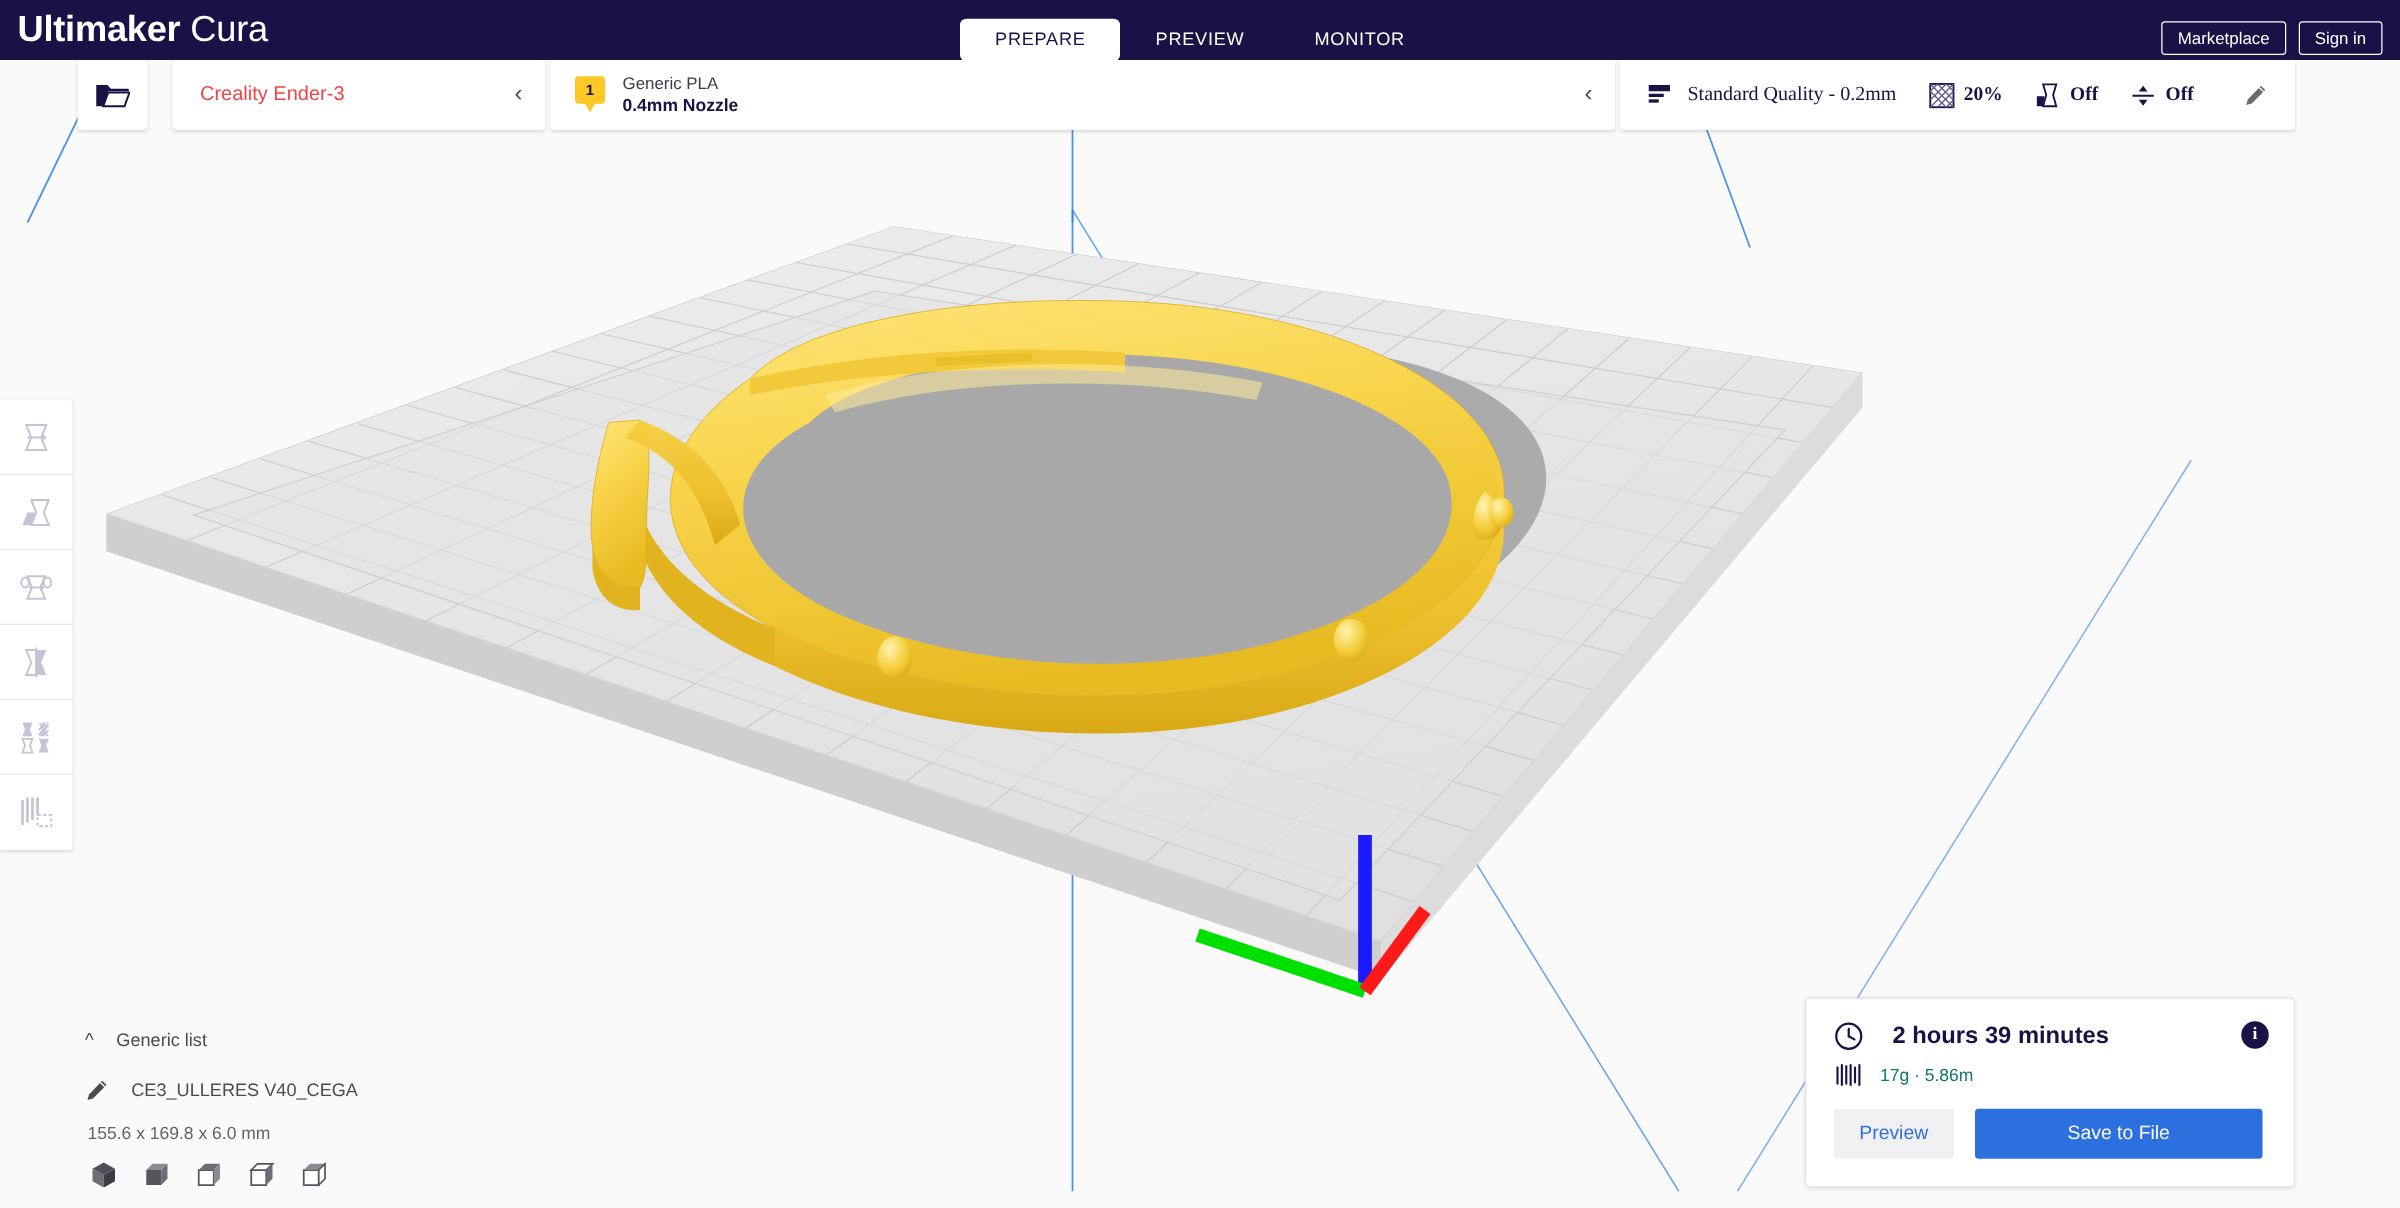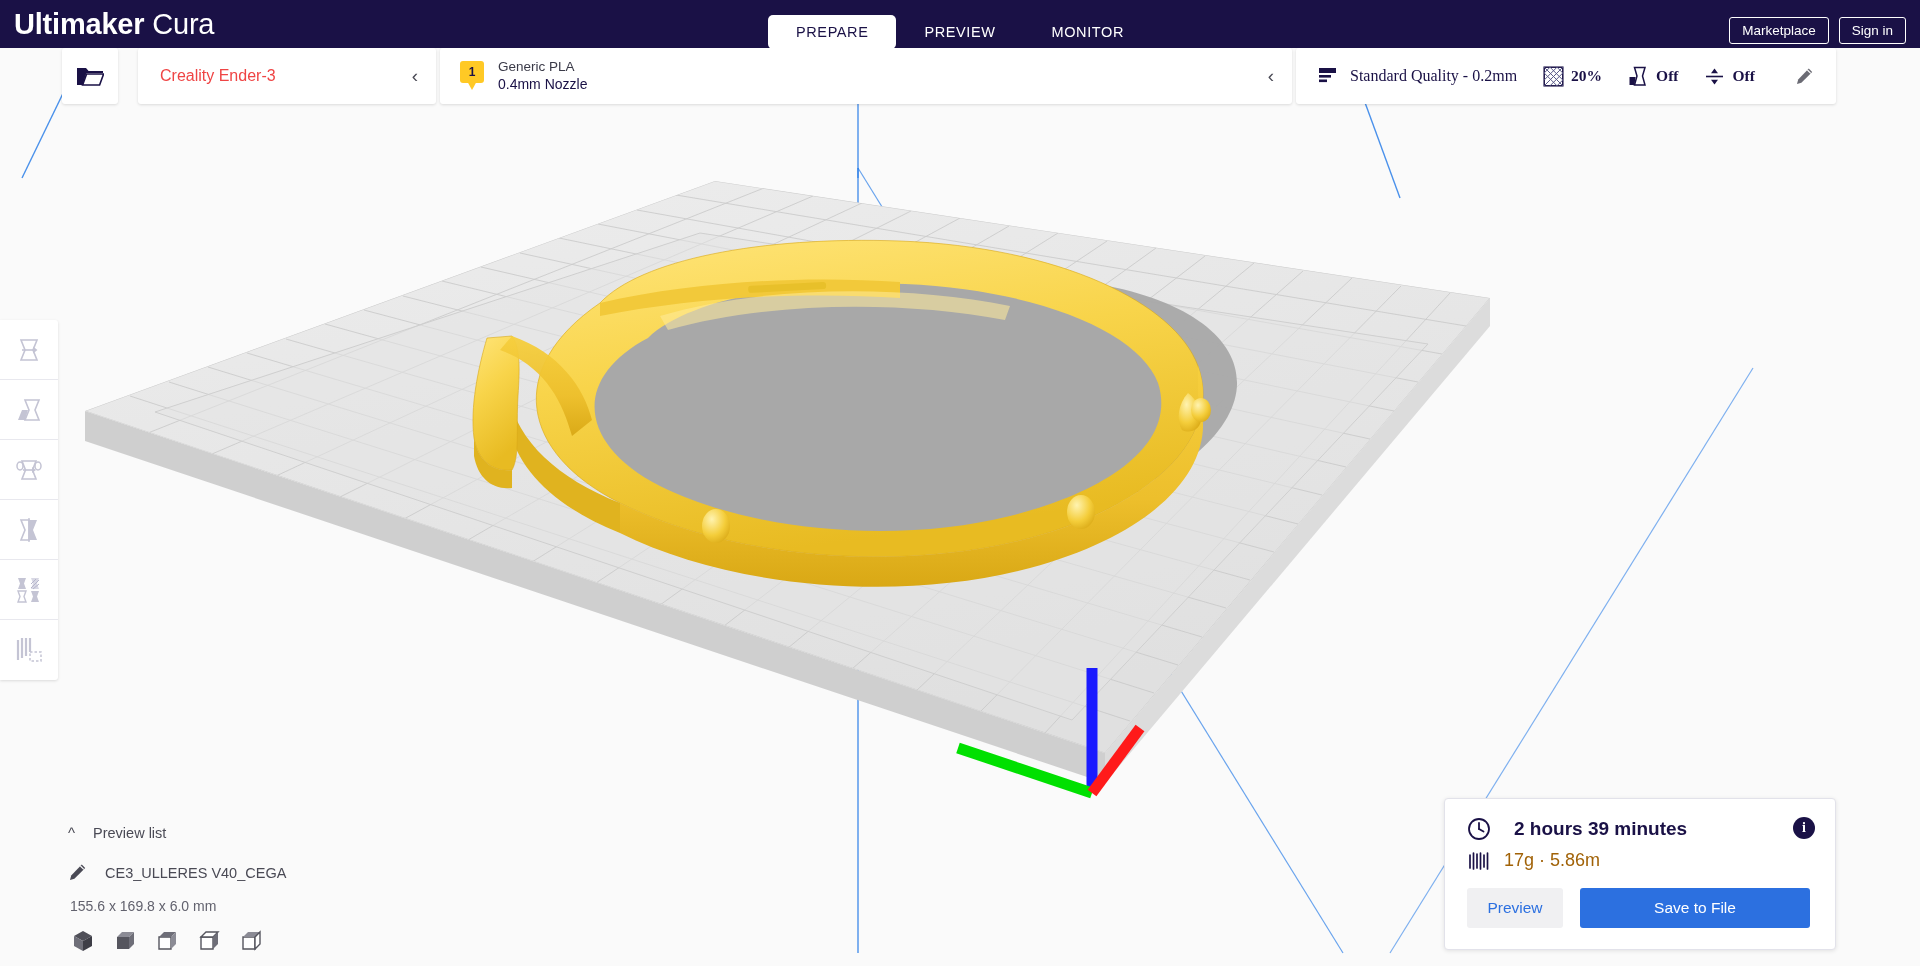--- a/index.html
+++ b/index.html
@@ -86,21 +86,21 @@
     border-left: 5px solid transparent; border-right: 5px solid transparent;
     border-top: 9px solid #ffc925;
   }
   .ext-badge .num {
     position: absolute; left: 0; top: 0; width: 24px; height: 22px;
     display: flex; align-items: center; justify-content: center;
     font-size: 12px; color: #1a1146; font-weight: bold;
   }
   .mat-text { margin-left: 14px; line-height: 1.28; }
   .mat-type { font-size: 13.5px; color: #3a3a48; }
-  .mat-nozzle { font-size: 14px; color: #1a1146; font-weight: normal; }
+  .mat-nozzle { font-size: 14px; color: #1a1146; font-weight: bold; }
   .material-card .chev { margin-left: auto; }
 
   .print-card {
     position: absolute; left: 1296px; top: 0; width: 540px; height: 56px;
     background: #ffffff; border-radius: 3px;
     display: flex; align-items: center;
     box-shadow: 0 1px 3px rgba(0,0,0,.13);
     cursor: pointer; pointer-events: auto; font-family: Liberation Serif, serif;
   }
   .quality-label { font-size: 16px; color: #1a1146; margin-left: 12px; white-space: nowrap; }
@@ -154,21 +154,21 @@
   .ic-time { display: flex; align-items: center; gap: 23px; }
   .ic-time .t { font-size: 19px; color: #1a1146; font-weight: bold; white-space: nowrap; }
   .ic-info {
     position: absolute; right: 20px; top: 18px;
     width: 22px; height: 22px; border-radius: 50%; background: #1a1146;
     color: #ffffff; font-size: 14px; font-weight: bold;
     display: flex; align-items: center; justify-content: center;
     font-family: "Liberation Serif", serif; cursor: pointer;
   }
   .ic-mat { display: flex; align-items: center; gap: 13px; margin-top: 9px; }
-  .ic-mat .m { font-size: 18px; color: #a16207; white-space: nowrap; }
+  .ic-mat .m { font-size: 14px; color: #0f766e; white-space: nowrap; }
   .ic-actions { display: flex; gap: 17px; margin-top: 17px; }
   .btn-preview {
     background: #f0f0f2; color: #2c70e0; border: none; border-radius: 3px;
     font-size: 15.5px; padding: 11px 0; width: 96px; cursor: pointer;
     font-family: "Liberation Sans", sans-serif;
   }
   .btn-save {
     background: #2c70e0; color: #ffffff; border: none; border-radius: 3px;
     font-size: 15.5px; padding: 11px 0; width: 230px; cursor: pointer;
     font-family: "Liberation Sans", sans-serif;
@@ -463,21 +463,21 @@
             <line x1="16" y1="2" x2="16" y2="16"></line>
         </g>
         <rect x="16" y="16" width="11" height="9" fill="none" stroke="#c4c4d4" stroke-width="1.5" stroke-dasharray="2.5,2"></rect>
       </svg>
     </div>
   </div>
 
   <div class="objlist">
     <div class="ol-head">
       <span class="caret">^</span>
-      <span class="ol-title">Preview list</span>
+      <span class="ol-title">Generic list</span>
     </div>
     <div class="ol-row">
       <svg width="19" height="19" viewBox="0 0 19 19">
         <path d="M13.8,1.6 L17.2,5 L6.4,15.8 L2,17 L3.2,12.6 Z" fill="#4a4a55"></path>
         <path d="M12.4,3 L15.8,6.4" stroke="#ffffff" stroke-width="1.1"></path>
       </svg>
       <span class="ol-name">CE3_ULLERES V40_CEGA</span>
     </div>
     <div class="ol-dims">155.6 x 169.8 x 6.0 mm</div>
   </div>

